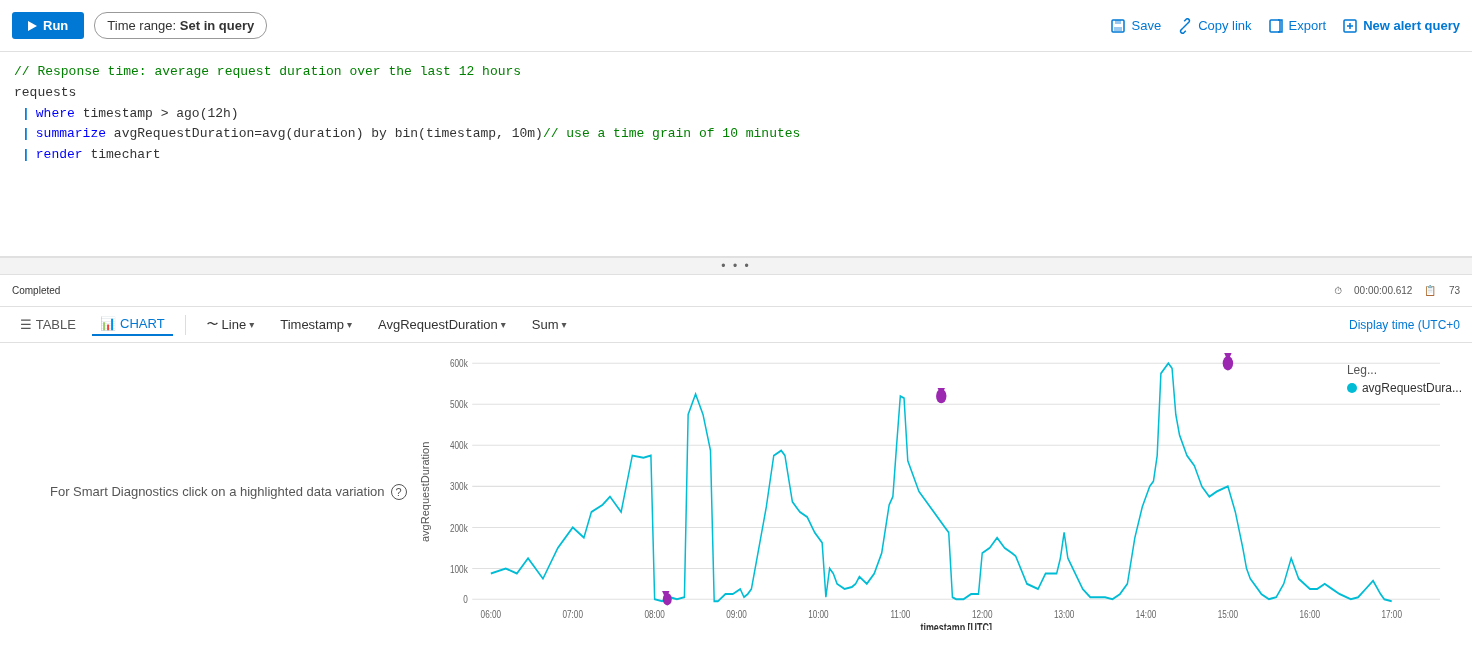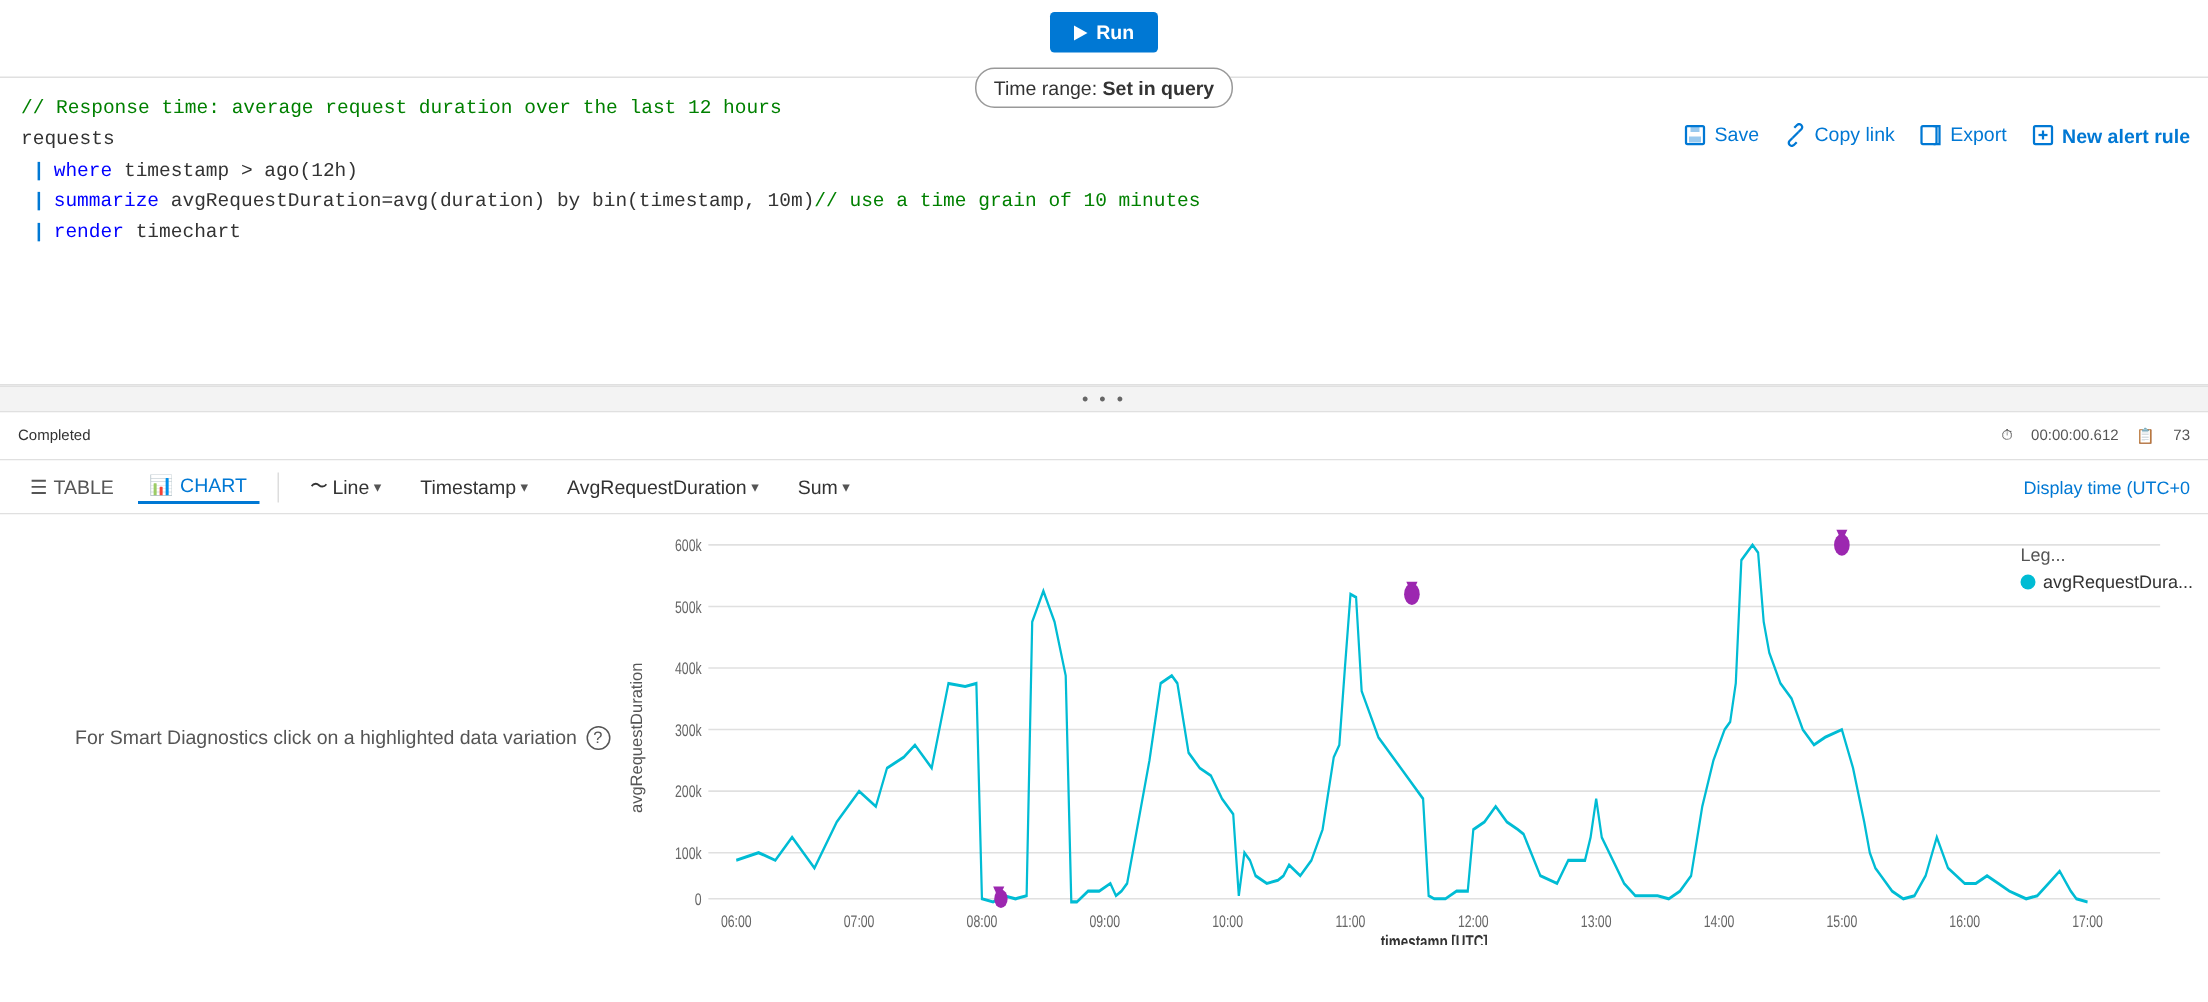--- a/index.html
+++ b/index.html
@@ -2,21 +2,21 @@
 <html><head>
   <meta charset="utf-8">
   <style>
     * { box-sizing: border-box; margin: 0; padding: 0; }
     body { font-family: 'Segoe UI', Arial, sans-serif; font-size: 13px; background: #fff; color: #333; overflow: hidden; }
 
     
     #toolbar {
       display: flex; align-items: center; gap: 10px;
       padding: 8px 12px; border-bottom: 1px solid #e0e0e0;
-      background: #fff; height: 52px; flex-direction: column;
+      background: #fff; height: 52px;
     }
     #run-btn {
       background: #0078d4; color: #fff; border: none; border-radius: 3px;
       padding: 6px 16px; cursor: pointer; display: flex; align-items: center; gap: 6px;
       font-size: 13px; font-weight: 600;
     }
     #run-btn .play-icon { width: 0; height: 0; border-top: 5px solid transparent; border-bottom: 5px solid transparent; border-left: 9px solid #fff; display: inline-block; }
     #time-range-btn {
       border: 1px solid #999; border-radius: 13px; background: #fff;
       padding: 5px 12px; cursor: pointer; font-size: 13px; color: #333;
@@ -134,21 +134,21 @@
           <polyline points="10,2 14,2 14,14 10,14" fill="none" stroke="#0078d4" stroke-width="1.5"></polyline>
         </svg>
       <span>Export</span>
     </button>
     <button class="new-alert">
       <svg width="16" height="16" viewBox="0 0 16 16">
           <rect x="2" y="2" width="12" height="12" rx="1" fill="none" stroke="#0078d4" stroke-width="1.5"></rect>
           <line x1="8" y1="5" x2="8" y2="11" stroke="#0078d4" stroke-width="1.5"></line>
           <line x1="5" y1="8" x2="11" y2="8" stroke="#0078d4" stroke-width="1.5"></line>
         </svg>
-      <span>New alert rule</span>
+      <span>New alert query</span>
     </button>
   </div>
 </div>
 
 <div id="editor">
   <div class="code-line">
     <span class="code-comment">// Response time: average request duration over the last 12 hours</span>
   </div>
   <div class="code-line">
     <span class="code-plain">requests</span>

